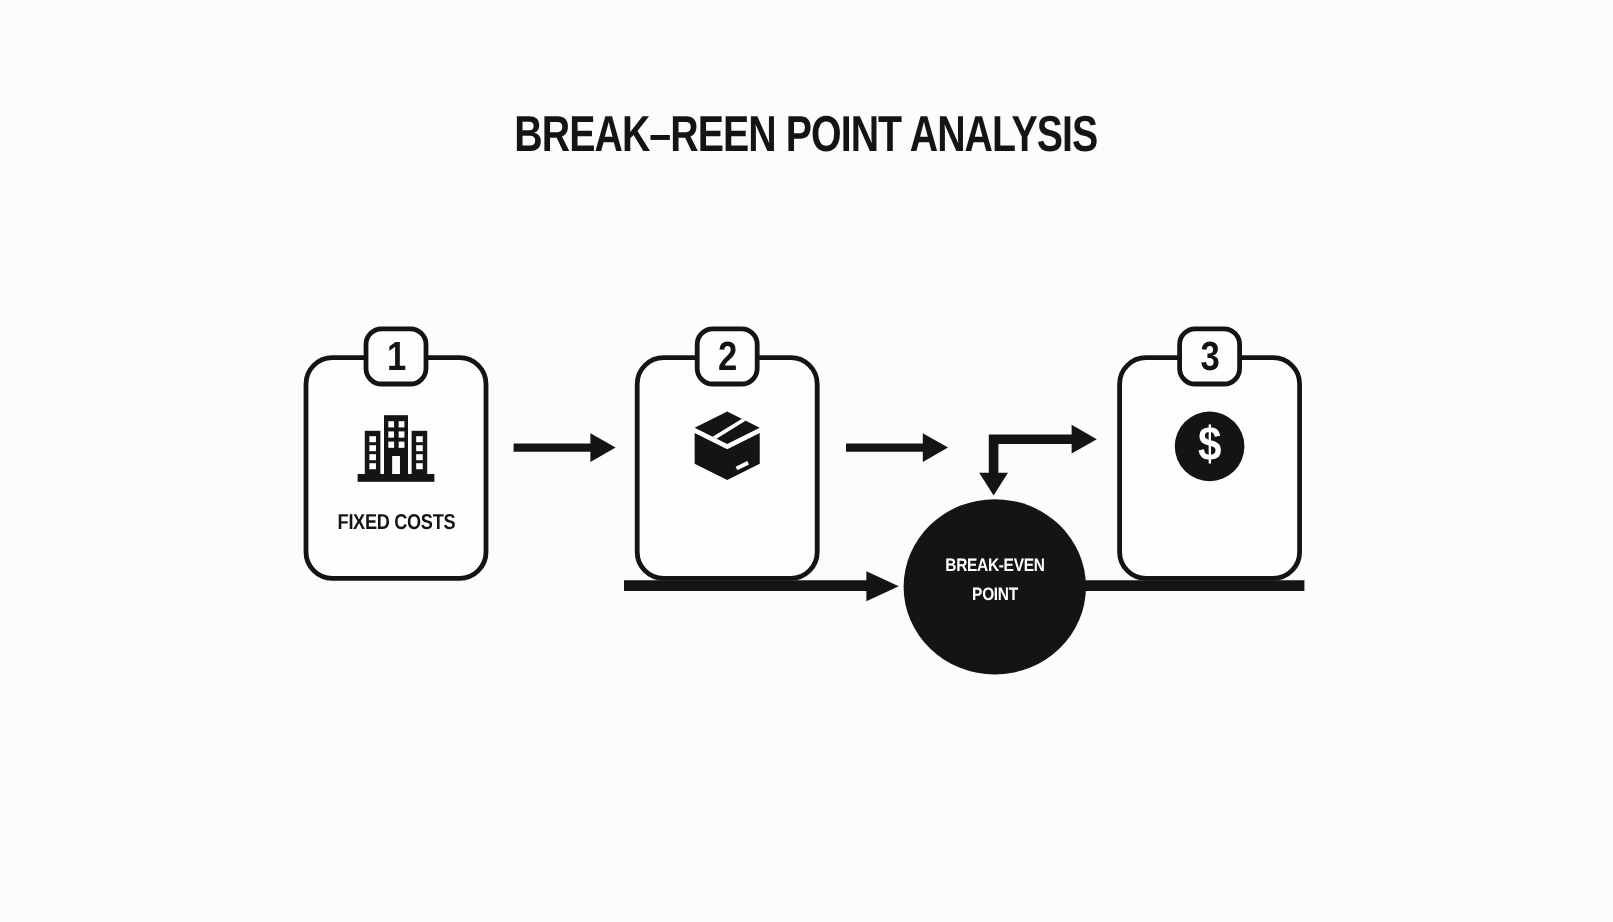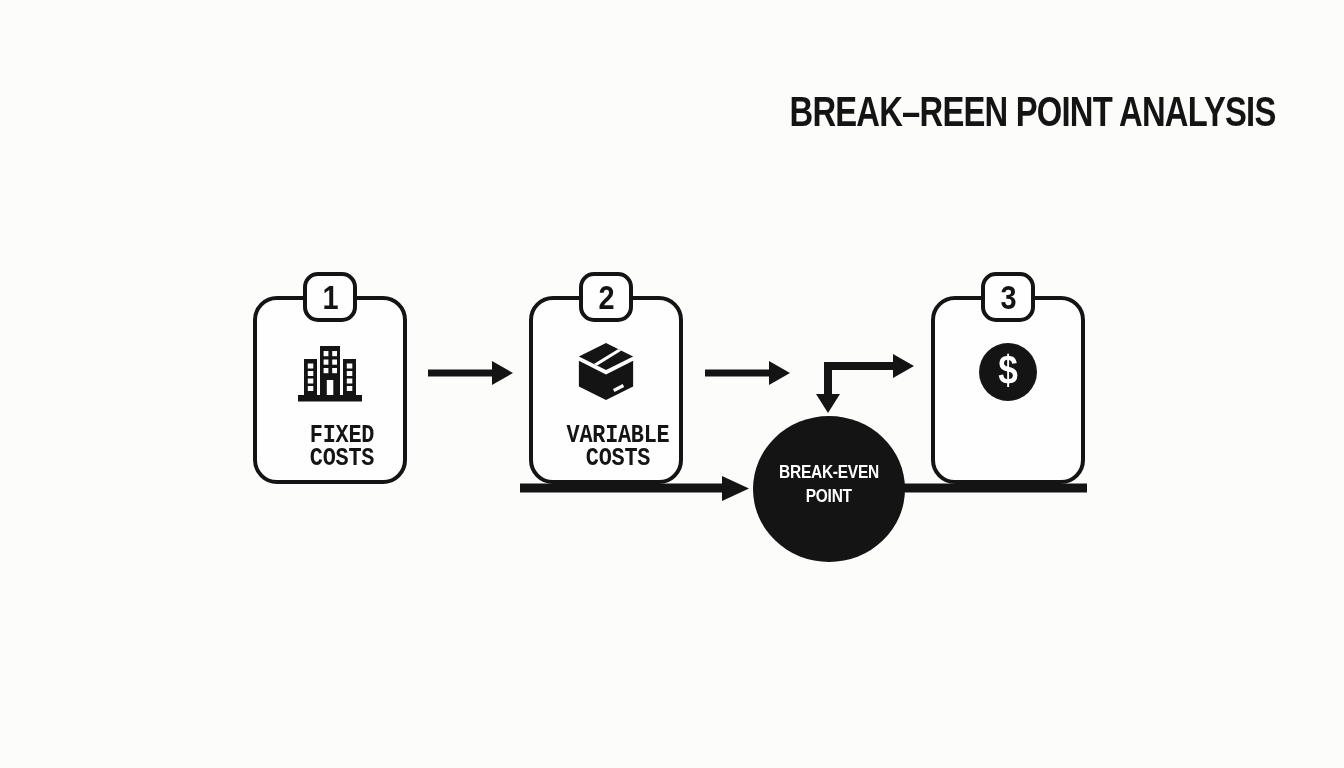--- a/index.html
+++ b/index.html
@@ -17,21 +17,21 @@
   }
   #stage{
     position:relative;
     width:1344px;height:768px;
     background:var(--background);
     overflow:hidden;
   }
   .cond{display:inline-block;transform:scaleX(0.84);transform-origin:center;letter-spacing:-0.3px;white-space:pre-wrap;}
   #title{
     position:absolute;top:88px;left:0;width:100%;
-    text-align:right;font-size:42px;font-weight:700;color:var(--ink);
+    text-align:center;font-size:42px;font-weight:700;color:var(--ink);
   }
   #title .cond{transform:scaleX(0.78);letter-spacing:-1px;}
   #connector-layer{
     position:absolute;left:0;top:0;width:1344px;height:768px;
     color:var(--ink);pointer-events:none;
   }
   .card{
     position:absolute;top:296px;width:154px;height:188px;
     background:var(--card-fill);
     border:4px solid var(--ink);
@@ -48,42 +48,41 @@
     box-sizing:border-box;
     display:flex;align-items:center;justify-content:center;
   }
   .badge .num{font-size:34px;font-weight:700;transform:scaleX(0.85);display:inline-block;}
   .card-icon{
     position:absolute;top:36px;left:0;width:100%;height:72px;
     display:flex;align-items:center;justify-content:center;
   }
   .card-icon svg{display:block;}
   .card-label{
-    position:absolute;top:124px;left:12px;width:100%;
-    text-align:center;font-size:26px;font-weight:700;line-height:23px;
+    position:absolute;top:124px;left:0;width:100%;
+    text-align:center;font-size:18px;font-weight:700;line-height:23px;
     color:var(--ink);
-    font-family:Liberation Mono, monospace;
   }
   .dollar-badge{
     width:58px;height:58px;border-radius:50%;
     background:var(--ink);
     display:flex;align-items:center;justify-content:center;
   }
   .dollar-badge .glyph{
     color:#fff;font-size:40px;font-weight:700;
     display:inline-block;transform:scaleX(0.88);
     padding-bottom:3px;
   }
   #center-node{
     position:absolute;left:753px;top:416px;width:152px;height:146px;
     background:var(--center-fill);
     border-radius:50%;
     display:flex;flex-direction:column;align-items:center;justify-content:center;
     color:var(--center-text-color);
-    font-size:18px;font-weight:700;line-height:24px;
+    font-size:15px;font-weight:700;line-height:24px;
     box-sizing:border-box;padding-bottom:10px;
     text-align:center;
   }
   #center-node .cond{transform:scaleX(0.86);}
 </style>
 </head>
 <body>
 
 <div id="stage">
 
@@ -158,23 +157,20 @@
           <clipPath id="lid-clip">
               <polygon points="32,2 60,16 32,30 4,16"></polygon>
             </clipPath>
         </defs>
         <polygon points="32,2 60,16 32,30 4,16" fill="var(--ink)"></polygon>
         <line x1="14" y1="29" x2="48" y2="8" stroke="#ffffff" stroke-width="3.2" clip-path="url(#lid-clip)"></line>
         <polygon points="4,20.5 32,34.5 60,20.5 60,47 32,61 4,47" fill="var(--ink)"></polygon>
         <line x1="40" y1="51" x2="50" y2="46" stroke="#ffffff" stroke-width="3.4"></line>
       </svg>
     </div>
-    <div class="card-label">
-      <span class="cond">VARIABLE COSTS</span>
-    </div>
   </div>
 
   <div class="card" id="card-3">
     <div class="badge">
       <span class="num">3</span>
     </div>
     <div class="card-icon">
       <div class="dollar-badge">
         <span class="glyph">$</span>
       </div>

